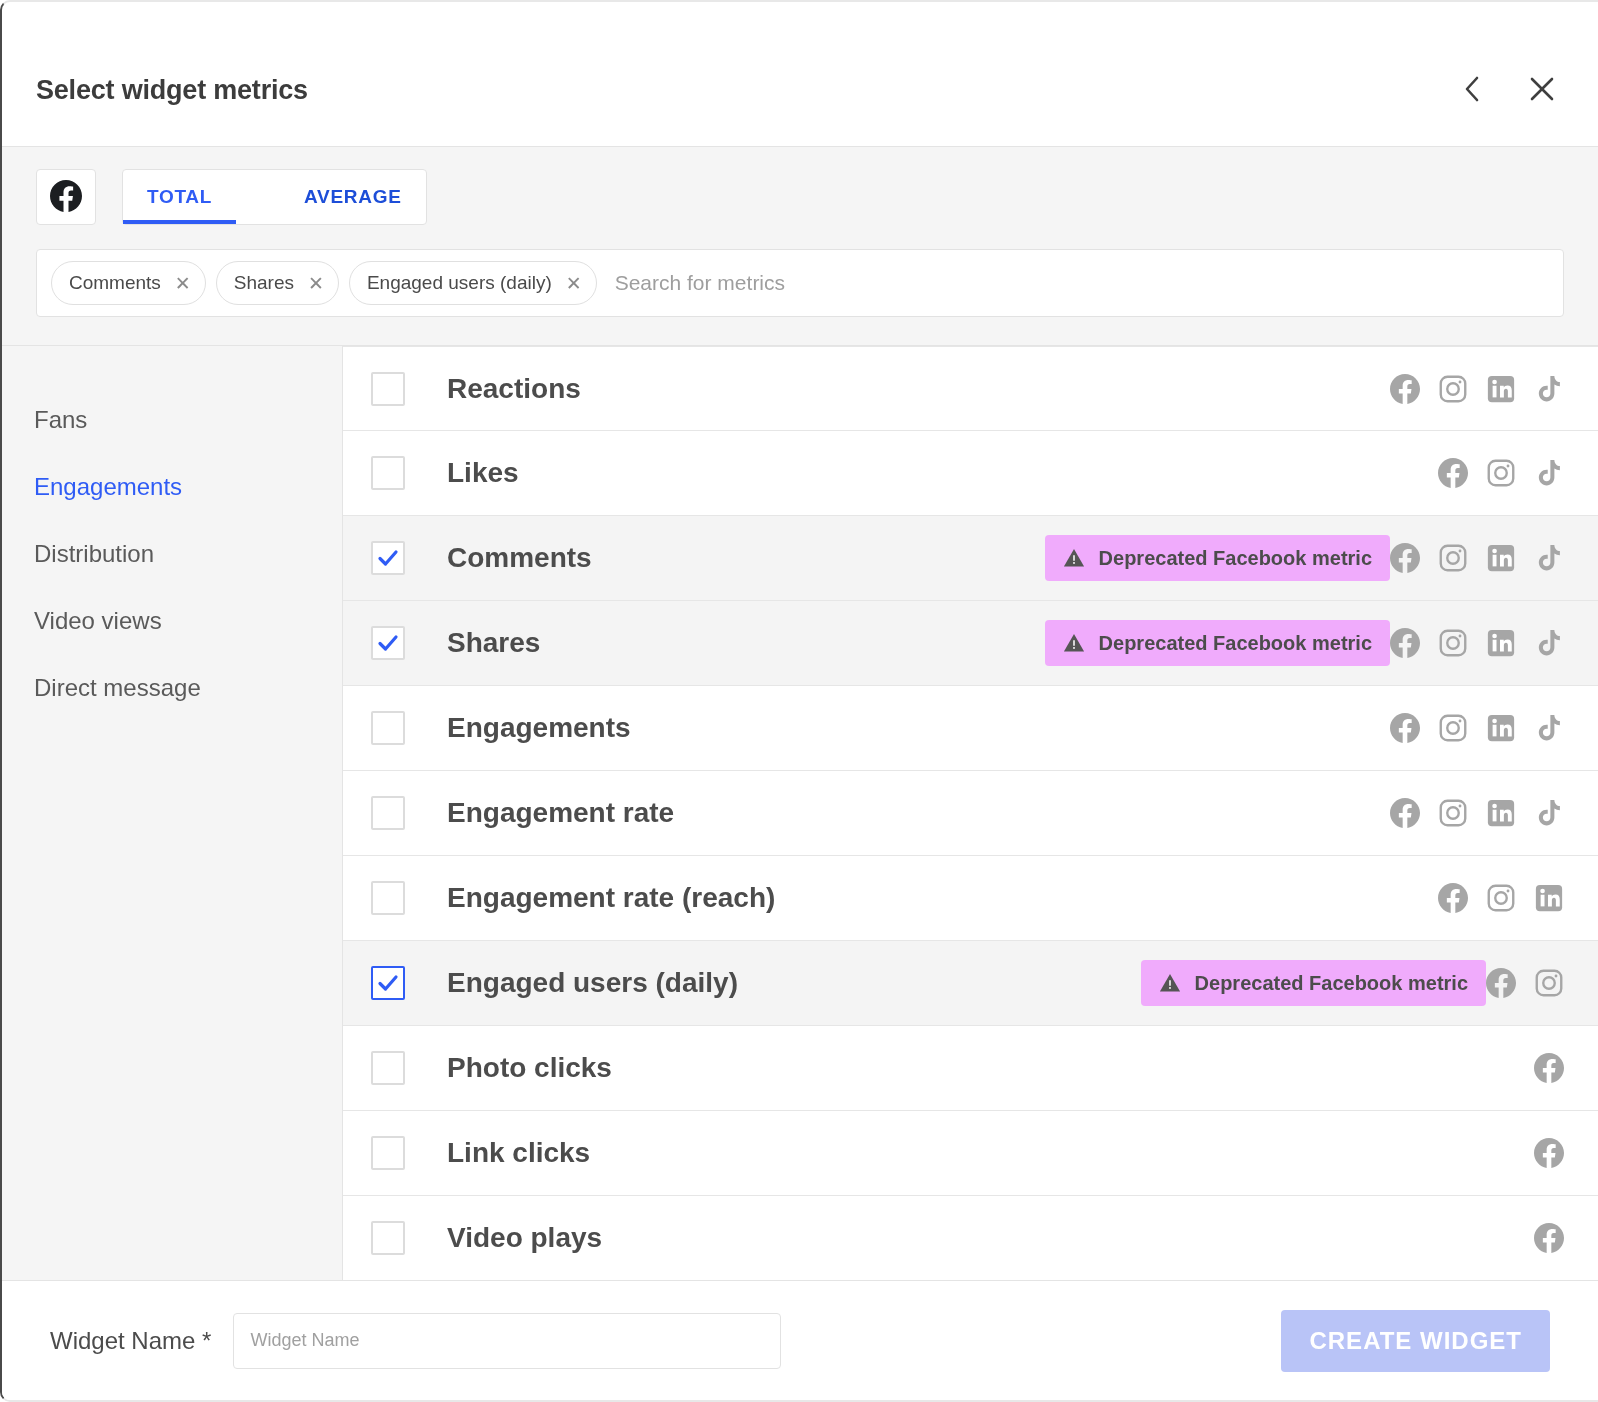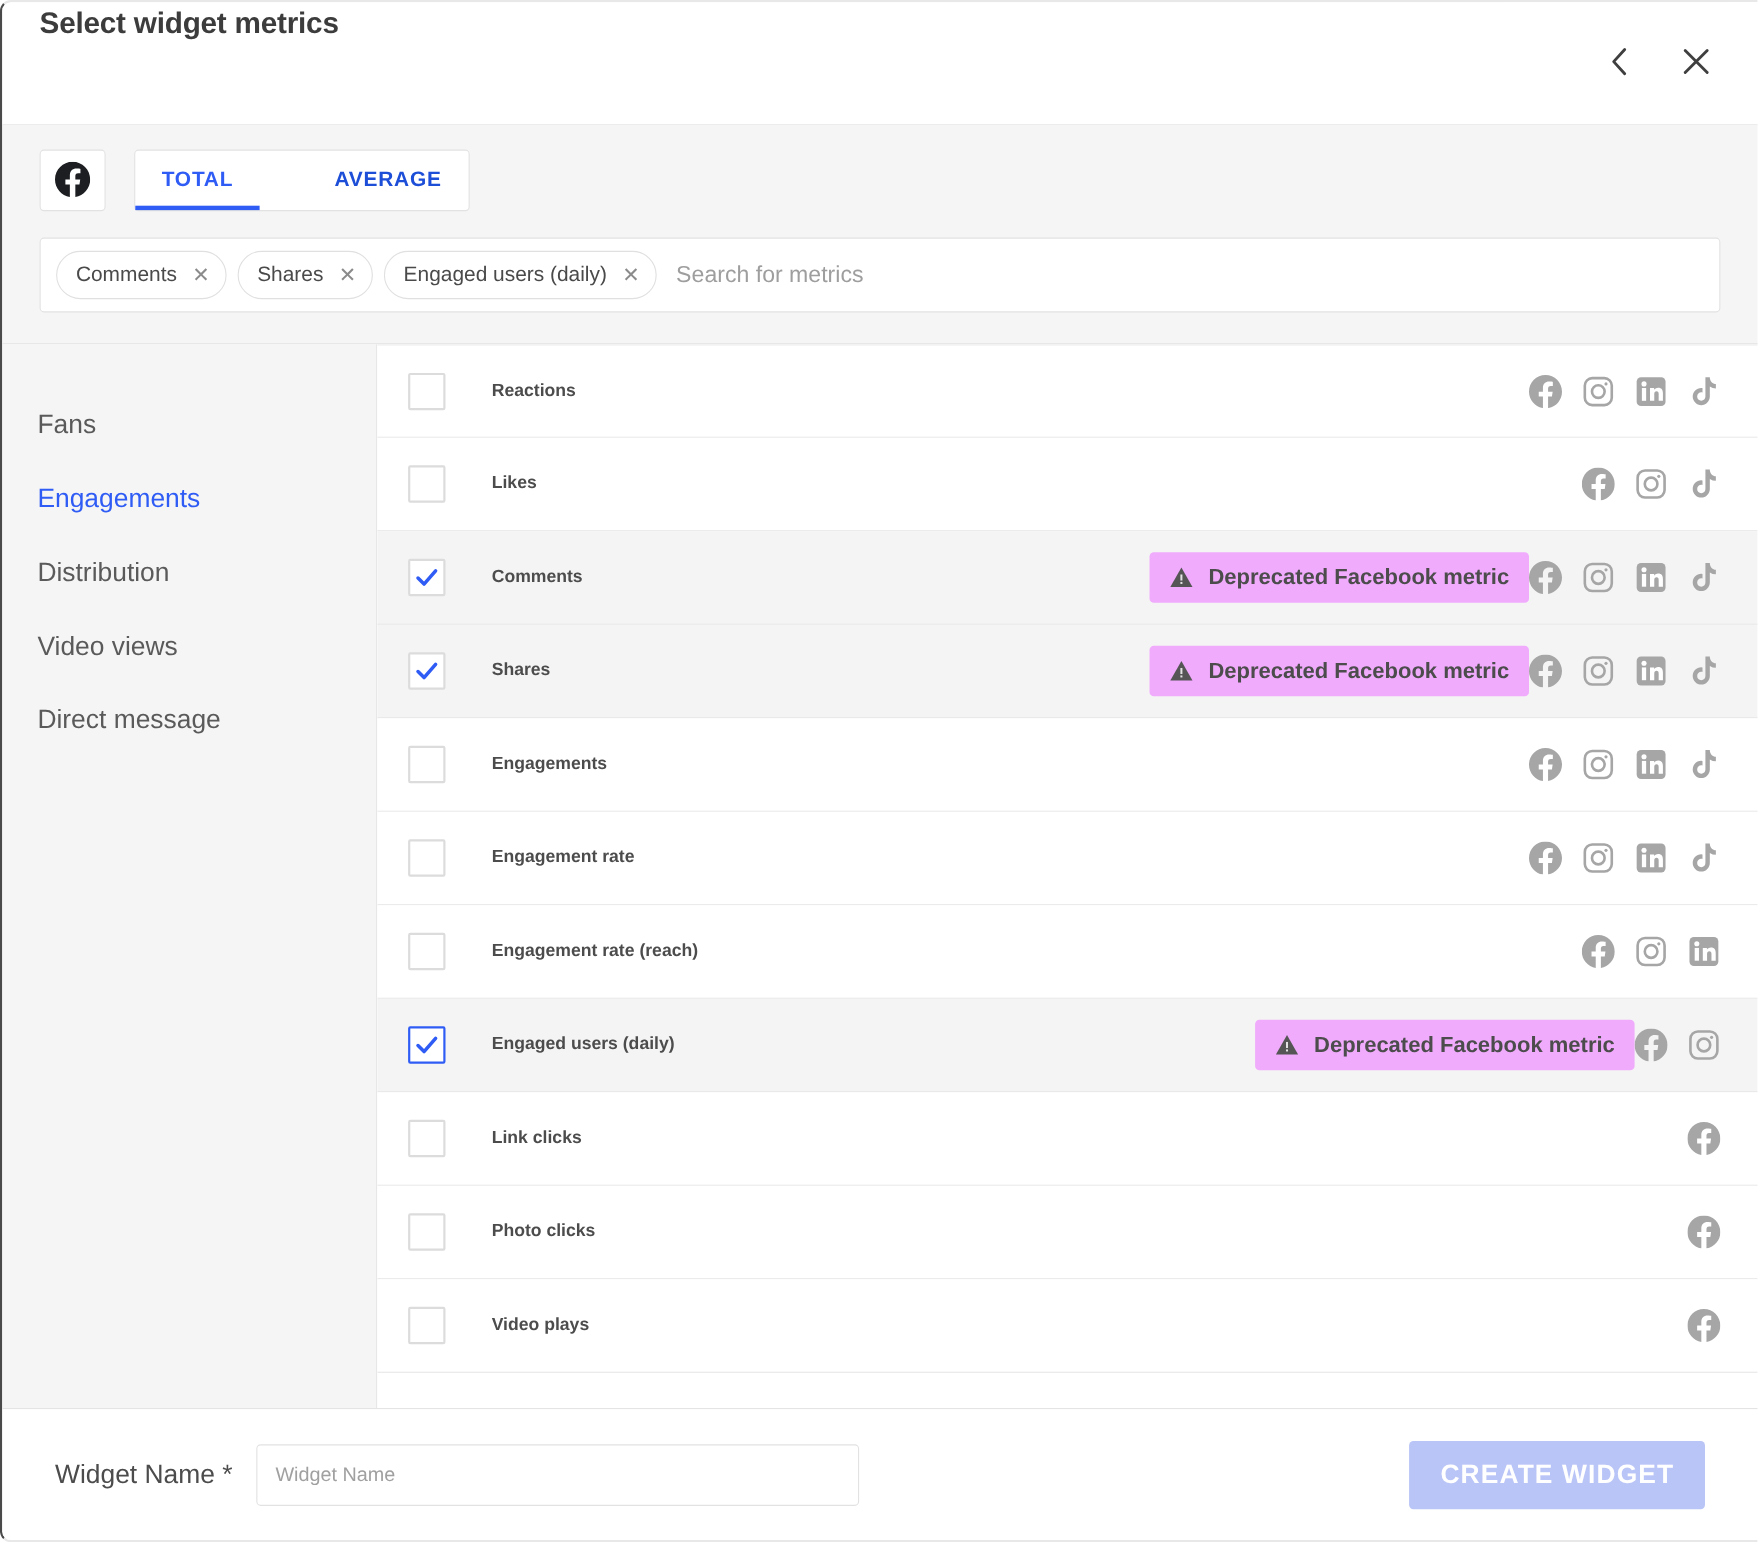--- a/index.html
+++ b/index.html
@@ -22,21 +22,23 @@
     flex-direction: column;
   }
 
   
   .dlg-header {
     height: 112px;
     flex: 0 0 112px;
     background: #ffffff;
     border-bottom: 1px solid #e4e4e4;
     display: flex;
-    padding: 4px 34px;
+    align-items: center;
+    padding: 16px 34px;
+    margin-top: 33px;
   }
   .dlg-title {
     font-size: 27px;
     font-weight: bold;
     color: #3c3c3c;
     letter-spacing: -0.2px;
     flex: 1 1 auto;
   }
   .hdr-actions { display: flex; align-items: center; gap: 26px; }
   .icon-btn {
@@ -185,21 +187,21 @@
     flex: 0 0 auto;
     display: flex; align-items: center; justify-content: center;
     cursor: pointer;
   }
   .cbox.focus { border-color: #2f5cf5; }
   .cbox svg { display: none; }
   .cbox.checked svg { display: block; }
 
   .metric-name {
     margin-left: 42px;
-    font-size: 16px;
+    font-size: 28px;
     font-weight: bold;
     color: #4c4c4c;
     flex: 1 1 auto;
     white-space: nowrap;
   }
 
   .badge {
     display: inline-flex;
     align-items: center;
     gap: 14px;
@@ -599,32 +601,32 @@
               <svg width="30" height="30" viewBox="0 0 24 24" fill="none" stroke="#a6a6a6" stroke-width="1.9">
                 <rect x="2.2" y="2.2" width="19.6" height="19.6" rx="5.4"></rect>
                 <circle cx="12" cy="12" r="4.6"></circle>
                 <circle cx="17.6" cy="6.4" r="1.15" fill="#a6a6a6" stroke="none"></circle>
               </svg>
             </span>
           </div>
         </div>
         <div class="metric-row">
           <div class="cbox"></div>
+          <div class="metric-name">Photo clicks</div>
+          <div class="net-icons">
+            <span class="ni">
+              <svg width="30" height="30" viewBox="0 0 24 24" fill="#a6a6a6">
+                <path d="M24 12.07C24 5.4 18.63 0 12 0S0 5.4 0 12.07C0 18.1 4.39 23.1 10.13 24v-8.44H7.08v-3.49h3.05V9.41c0-3.02 1.79-4.69 4.53-4.69 1.31 0 2.68.24 2.68.24v2.97h-1.51c-1.49 0-1.96.93-1.96 1.89v2.25h3.33l-.53 3.49h-2.8V24C19.61 23.1 24 18.1 24 12.07z"></path>
+              </svg>
+            </span>
+          </div>
+        </div>
+        <div class="metric-row">
+          <div class="cbox"></div>
           <div class="metric-name">Link clicks</div>
-          <div class="net-icons">
-            <span class="ni">
-              <svg width="30" height="30" viewBox="0 0 24 24" fill="#a6a6a6">
-                <path d="M24 12.07C24 5.4 18.63 0 12 0S0 5.4 0 12.07C0 18.1 4.39 23.1 10.13 24v-8.44H7.08v-3.49h3.05V9.41c0-3.02 1.79-4.69 4.53-4.69 1.31 0 2.68.24 2.68.24v2.97h-1.51c-1.49 0-1.96.93-1.96 1.89v2.25h3.33l-.53 3.49h-2.8V24C19.61 23.1 24 18.1 24 12.07z"></path>
-              </svg>
-            </span>
-          </div>
-        </div>
-        <div class="metric-row">
-          <div class="cbox"></div>
-          <div class="metric-name">Photo clicks</div>
           <div class="net-icons">
             <span class="ni">
               <svg width="30" height="30" viewBox="0 0 24 24" fill="#a6a6a6">
                 <path d="M24 12.07C24 5.4 18.63 0 12 0S0 5.4 0 12.07C0 18.1 4.39 23.1 10.13 24v-8.44H7.08v-3.49h3.05V9.41c0-3.02 1.79-4.69 4.53-4.69 1.31 0 2.68.24 2.68.24v2.97h-1.51c-1.49 0-1.96.93-1.96 1.89v2.25h3.33l-.53 3.49h-2.8V24C19.61 23.1 24 18.1 24 12.07z"></path>
               </svg>
             </span>
           </div>
         </div>
         <div class="metric-row">
           <div class="cbox"></div>

